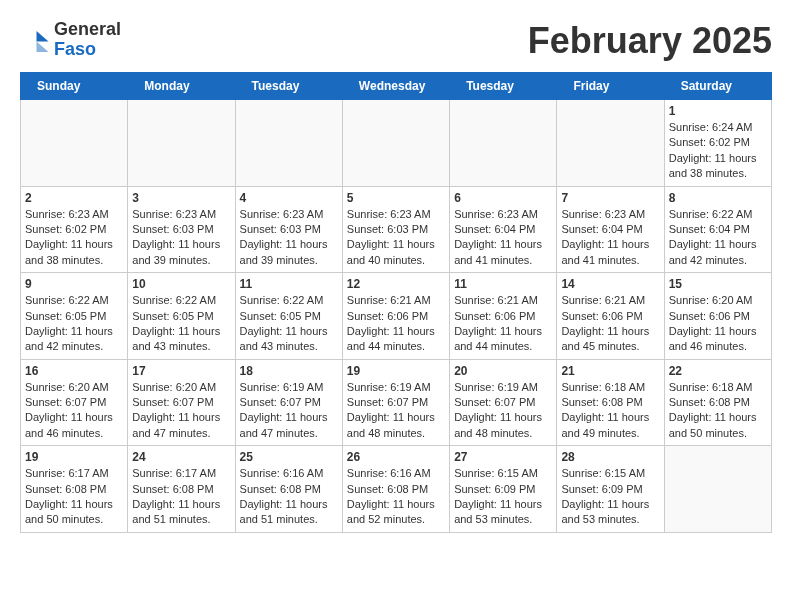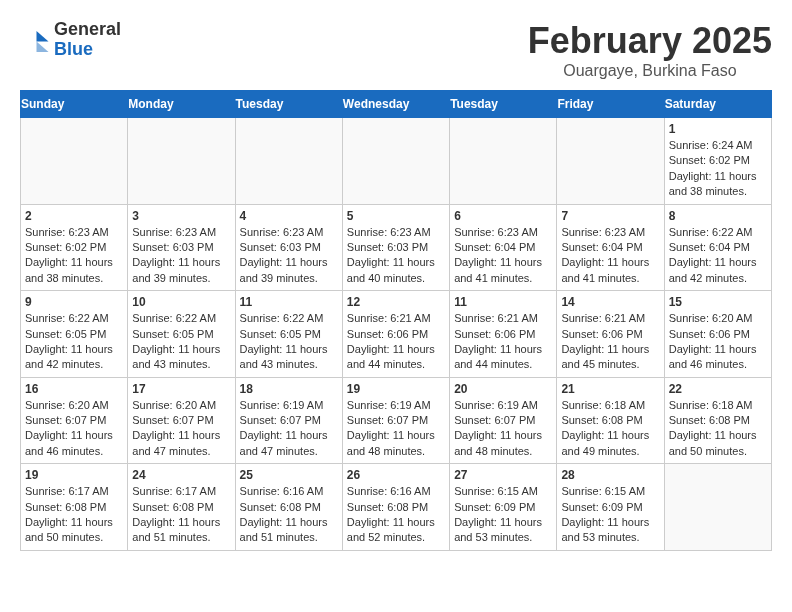--- a/index.html
+++ b/index.html
@@ -46,21 +46,21 @@
       color: #555;
     }
     .calendar {
       width: 100%;
       border-collapse: collapse;
       font-size: 11px;
     }
     .calendar th {
       background: #1a6bbf;
       color: #fff;
-      padding: 6px 0;
+      padding: 6px 16px;
       text-align: left;
       font-size: 12px;
       border: 1px solid #1a6bbf;
     }
     .calendar td {
       border: 1px solid #ccc;
       vertical-align: top;
       padding: 4px;
       width: calc(100% / 7);
       min-height: 80px;
@@ -82,26 +82,25 @@
 <body>
 
 <div class="header">
   <div class="logo">
     <svg class="logo-icon" viewBox="0 0 40 40">
       <polygon points="22,8 38,22 22,22" fill="#1a6bbf"></polygon>
       <polygon points="22,22 38,36 22,36" fill="#1a6bbf" opacity="0.5"></polygon>
     </svg>
     <div class="logo-text">
       <div class="logo-general">General</div>
-      <div class="logo-blue">Blue</div>
+      <div class="logo-blue">Faso</div>
     </div>
   </div>
   <div class="title-block">
     <div class="month-year">February 2025</div>
-    <div class="location">Ouargaye, Burkina Faso</div>
   </div>
 </div>
 
 <table class="calendar">
   <thead>
     <tr>
     <th>Sunday</th>
         <th>Monday</th>
         <th>Tuesday</th>
         <th>Wednesday</th>

